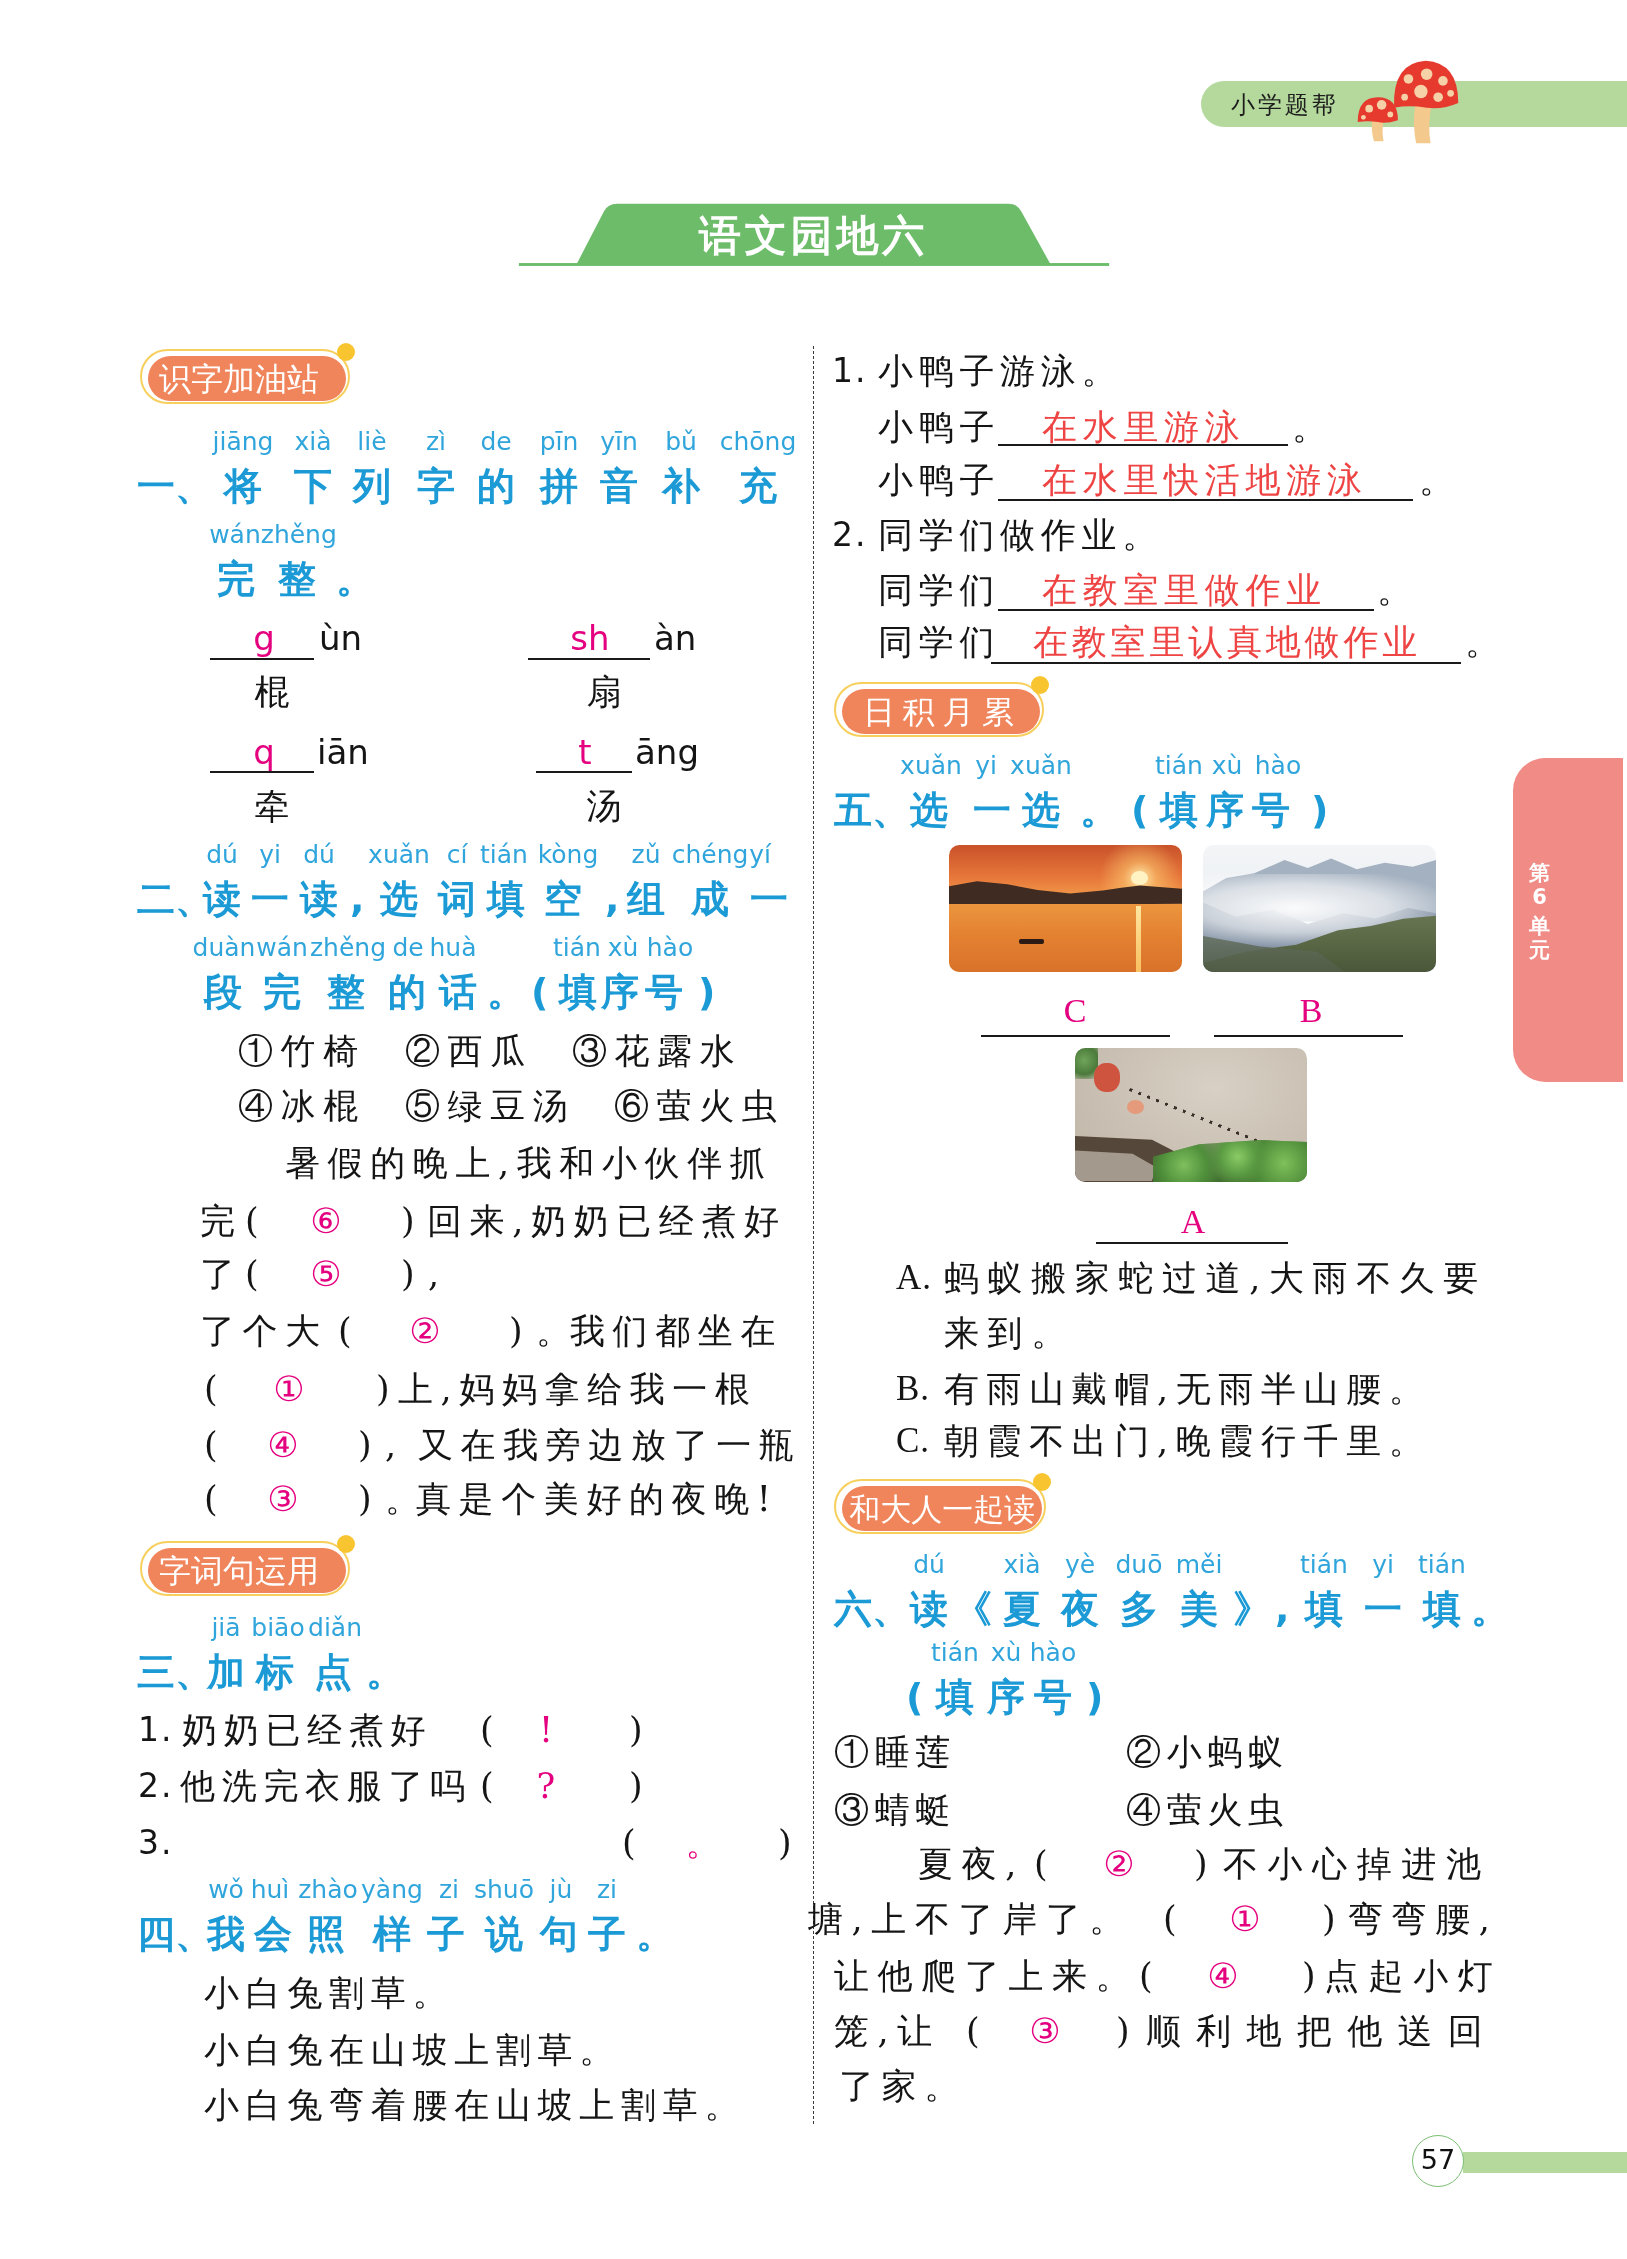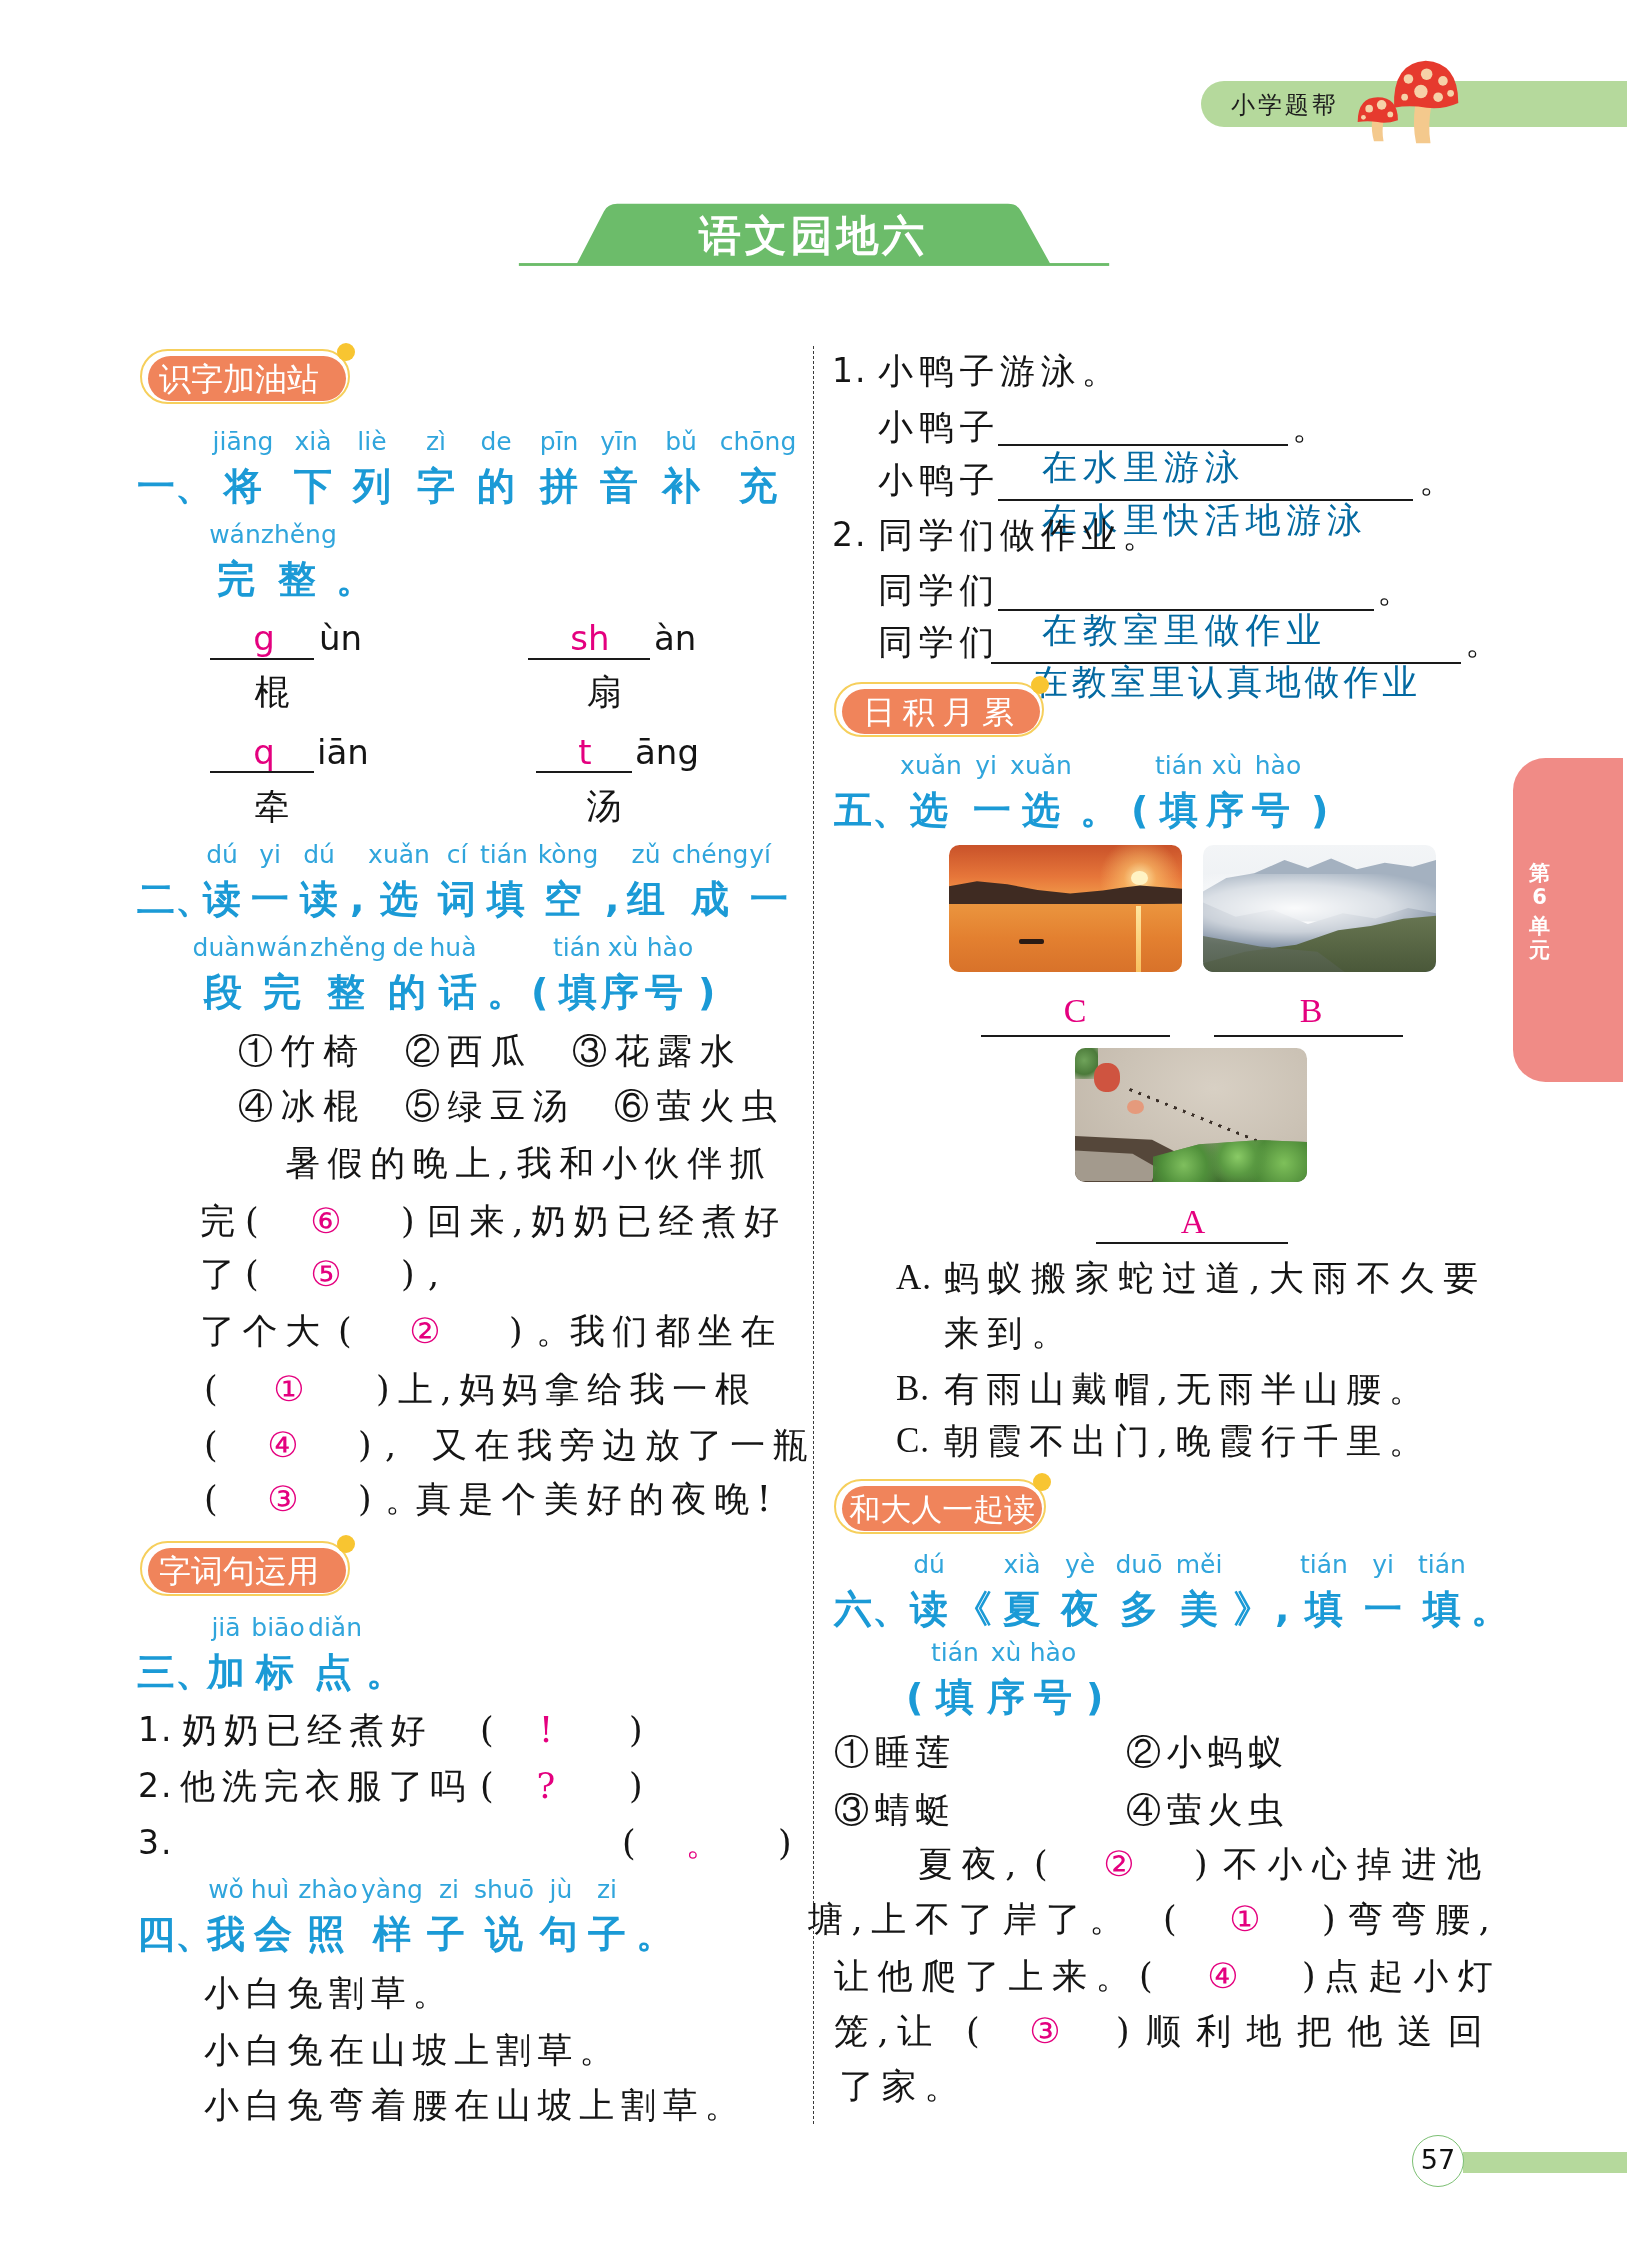--- a/index.html
+++ b/index.html
@@ -33,21 +33,21 @@
 .hl .py{position:absolute;top:0;transform:translateX(-50%);font-family:"DejaVu Sans",sans-serif;font-size:25px;line-height:32.5px;color:#30a5dc;white-space:nowrap;}
 .hl .hz{position:absolute;top:37px;transform:translateX(-50%);font-family:"DejaVu Sans",sans-serif;font-weight:bold;font-size:38px;line-height:46px;color:#1b9ad6;white-space:nowrap;}
 .hl .pl{position:absolute;top:37px;font-family:"DejaVu Sans",sans-serif;font-weight:bold;font-size:38px;line-height:46px;color:#1b9ad6;white-space:nowrap;}
 
 .ln{position:absolute;left:0;width:1628px;height:44px;}
 .ln span{position:absolute;top:0;font-family:"DejaVu Serif",serif;font-size:35px;line-height:44px;white-space:nowrap;letter-spacing:7.6px;color:#151515;}
 .ln .num{font-family:"DejaVu Sans",sans-serif;font-size:33px;letter-spacing:1.9px;}
 .ln .ans{color:#e4007f;transform:translateX(-50%);letter-spacing:0;}
 .ln .op{letter-spacing:0;}
 .ln .cp{letter-spacing:13.4px;}
-.ln .pt{color:#0369a1;margin-top:40px;}
+.ln .pt{color:#ef4444;}
 .ln .c{transform:translateX(-50%);letter-spacing:0;}
 .ln .pys{font-family:"DejaVu Sans",sans-serif;font-size:34px;letter-spacing:0;}
 .ln .pysa{font-family:"DejaVu Sans",sans-serif;font-size:34px;letter-spacing:0;color:#e4007f;transform:translateX(-50%);}
 .ln .lt{font-family:"Liberation Serif",serif;letter-spacing:1px;}
 .ln .ltp{font-family:"Liberation Serif",serif;letter-spacing:0;color:#e4007f;transform:translateX(-50%);font-size:34px;}
 .ul{position:absolute;height:1.9px;background:#1a1a1a;}
 
 .photo{position:absolute;border-radius:10.5px;overflow:hidden;}
 .photo div{position:absolute;}
 </style>
@@ -239,21 +239,21 @@
 <div class="ln" style="top:1367px">
   <span class="op" style="left:204px">(</span>
   <span class="ans" style="left:289px">①</span>
   <span class="cp" style="left:376px">)</span>
   <span style="left:398px">上,妈妈拿给我一根</span>
 </div>
 <div class="ln" style="top:1423px">
   <span class="op" style="left:204px">(</span>
   <span class="ans" style="left:283px">④</span>
   <span class="cp" style="left:358px">),</span>
-  <span style="left:432px">又在我旁边放了一瓶</span>
+  <span style="left:418px">又在我旁边放了一瓶</span>
 </div>
 <div class="ln" style="top:1477px">
   <span class="op" style="left:204px">(</span>
   <span class="ans" style="left:283px">③</span>
   <span class="cp" style="left:358px">)。</span>
   <span style="left:416px">真是个美好的夜晚!</span>
 </div>
 
 <div class="badge" style="left:140px;top:1541px">
   <div class="ring"></div>

